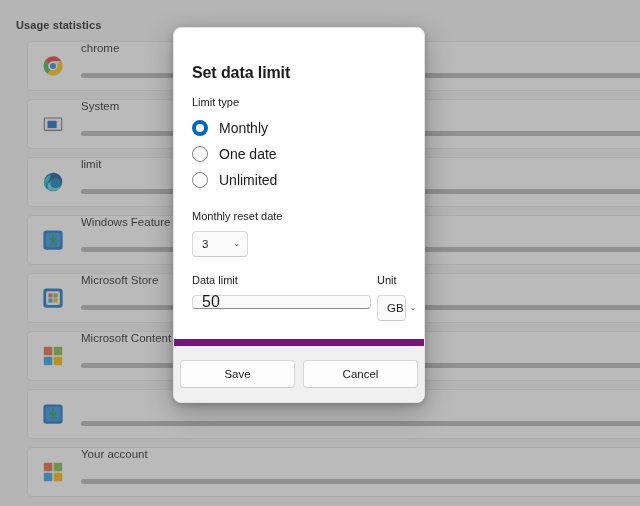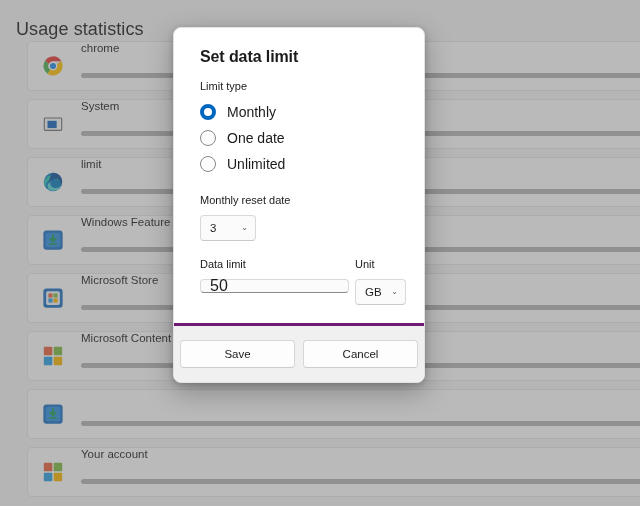--- a/index.html
+++ b/index.html
@@ -20,22 +20,22 @@
     position: absolute;
     inset: 0;
     background: #f3f3f3;
     padding: 0;
   }
 
   #page-title {
     position: absolute;
     left: 16px;
     top: 19px;
-    font-size: 18px;
-    font-weight: normal;
+    font-size: 11px;
+    font-weight: bold;
     color: #1b1b1b;
     letter-spacing: 0.1px;
   }
 
   #usage-list {
     position: absolute;
     left: 27px;
     right: -90px;
     top: 41px;
     display: flex;
@@ -107,22 +107,21 @@
     z-index: 10;
     background: #ffffff;
     border: 1px solid #e2e2e2;
     border-radius: 8px;
     box-shadow: 0 9px 28px rgba(0,0,0,0.28), 0 2px 6px rgba(0,0,0,0.18);
     overflow: hidden;
     box-sizing: border-box;
   }
 
   #dialog-body {
-    padding: 18px 18px 18px 18px;
-    margin-left: 8px;
+    padding: 34px 18px 18px 18px;
   }
 
   #dialog-title {
     font-size: 16px;
     font-weight: bold;
     color: #1b1b1b;
     margin: 2px 0 14px 0;
     letter-spacing: -0.1px;
   }
 
@@ -175,21 +174,21 @@
     background: #fbfbfb;
     border: 1px solid #d9d9d9;
     border-bottom-color: #c9c9c9;
     border-radius: 4px;
     padding: 0 7px 0 9px;
     font-size: 11.5px;
     color: #1b1b1b;
   }
 
   #reset-date-combo { width: 56px; }
-  #unit-combo { width: 51px; }
+  #unit-combo { width: 29px; }
 
   .chev {
     font-size: 8px;
     color: #5c5c5c;
     margin-left: 6px;
     line-height: 1;
   }
 
   .two-col {
     display: flex;
@@ -211,21 +210,21 @@
     padding: 0 9px;
     font-size: 16px;
     color: #1b1b1b;
     font-family: "Liberation Sans", sans-serif;
     display: flex;
     align-items: center;
   }
 
   #dialog-footer {
     background: #f0f0f0;
-    border-top: 3px solid #701a75;
+    border-top: 7px solid #701a75;
     padding: 14px 6px;
     display: flex;
     gap: 8px;
   }
 
   .dlg-button {
     flex: 1 1 0;
     height: 26px;
     background: #fdfdfd;
     border: 1px solid #d6d6d6;

